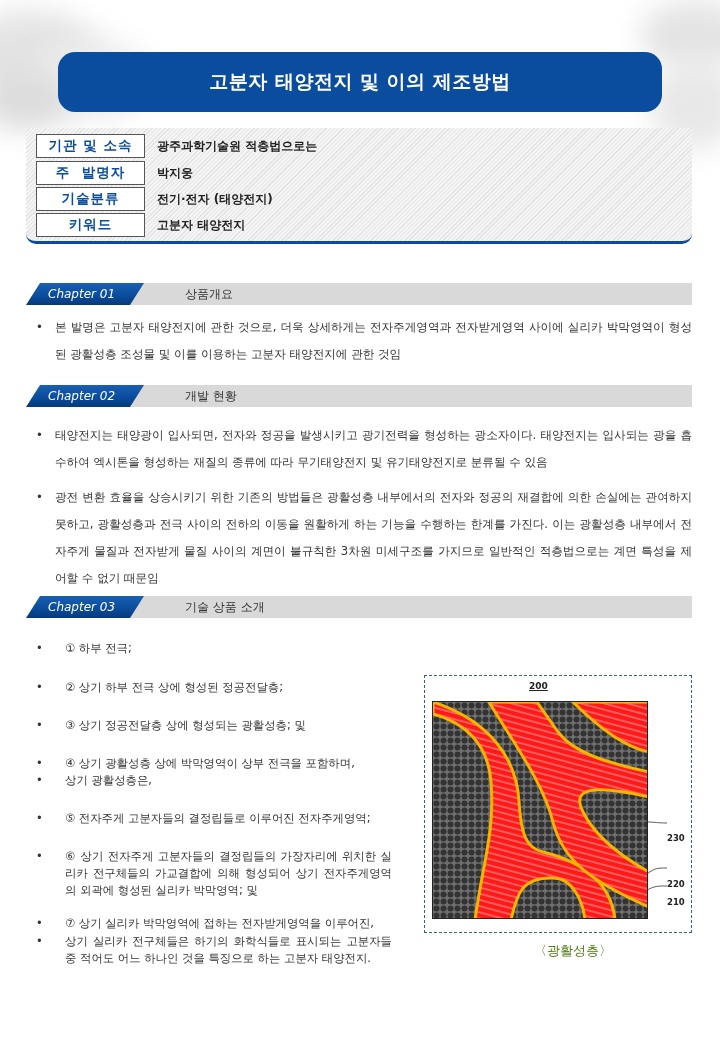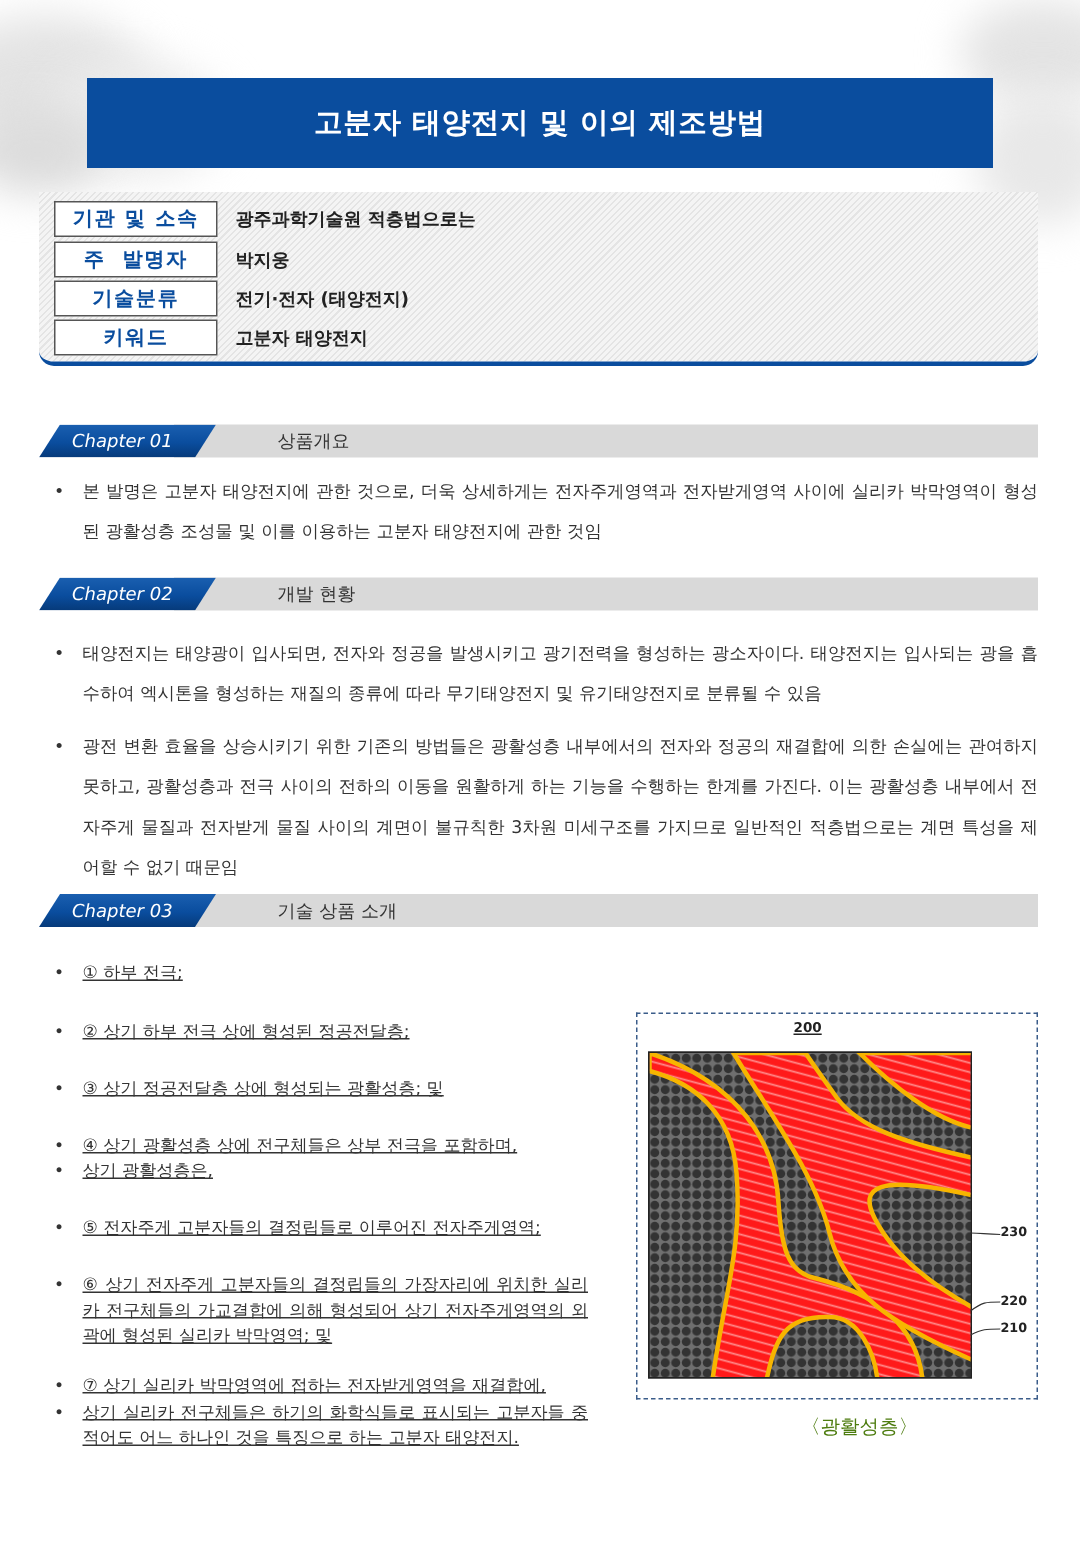--- a/index.html
+++ b/index.html
@@ -9,21 +9,21 @@
   
   .cloud { position: absolute; border-radius: 50%; filter: blur(14px); background: #e4e4e4; }
   .c1 { left: -40px; top: 10px; width: 140px; height: 90px; }
   .c2 { left: 30px; top: 40px; width: 120px; height: 80px; background: #ececec; }
   .c3 { left: -20px; top: 70px; width: 90px; height: 60px; background: #dcdcdc; }
   .c4 { right: -30px; top: 0px; width: 110px; height: 70px; }
   .c5 { right: -20px; top: 60px; width: 90px; height: 90px; background: #e8e8e8; }
 
   .title-bar {
     position: absolute; left: 58px; top: 52px; width: 604px; height: 60px;
-    background: #0a4d9e; border-radius: 0;
+    background: #0a4d9e; border-radius: 17px;
     display: flex; align-items: center; justify-content: center;
     color: #fff; font-size: 19px; font-weight: bold; letter-spacing: 0.5px;
   }
 
   .info-box {
     position: absolute; left: 26px; top: 128px; width: 666px; height: 116px;
     background: repeating-linear-gradient(135deg, #f4f4f4 0 2px, #e4e4e4 2px 3px);
     border-bottom: 3px solid #0a4d9e; border-bottom-left-radius: 10px; border-bottom-right-radius: 10px; text-align: right;
   }
   .info-row { position: absolute; left: 10px; height: 24px; display: flex; align-items: center; }
@@ -44,26 +44,26 @@
     display: flex; align-items: center; padding-left: 22px;
   }
   .chapter-title { position: absolute; left: 127px; top: 0; height: 22px; display: flex; align-items: center; font-size: 12px; color: #333; margin-left: 32px; }
 
   .para { position: absolute; left: 36px; width: 656px; font-size: 11.6px; color: #333; line-height: 27px; }
   .para .bullet { position: absolute; left: 0; top: 0; }
   .para .txt { display: block; margin-left: 19px; text-align: justify; text-align-last: left; }
 
   .claim { position: absolute; left: 36px; width: 356px; font-size: 11.4px; color: #333; line-height: 17px; }
   .claim .bullet { position: absolute; left: 0; top: 0; }
-  .claim .txt { display: block; margin-left: 19px; text-align: justify; text-align-last: left; text-decoration: underline; }
+  .claim .txt { display: block; margin-left: 29px; text-align: justify; text-align-last: left; }
 
   .figure-box { position: absolute; left: 424px; top: 675px; width: 268px; height: 258px; border: 1px dashed #3b5d8a; }
   .fig-label-200 { position: absolute; left: 104px; top: 5px; font-size: 9px; font-weight: bold; text-decoration: underline; color: #222; }
   .fig-img { position: absolute; left: 7px; top: 25px; width: 216px; height: 218px; background: #3a3a3a; overflow: hidden; border: 1px solid #222; }
-  .fig-ref { position: absolute; font-size: 8.5px; color: #222; font-weight: bold; }
+  .fig-ref { position: absolute; font-size: 8.5px; color: #222; font-weight: bold; margin-top: 16px; }
   .fig-caption { position: absolute; left: 534px; top: 942px; font-size: 13px; color: #4d7c0f; }
 </style>
 </head>
 <body>
 
 <div class="cloud c1"></div>
 <div class="cloud c2"></div>
 <div class="cloud c3"></div>
 <div class="cloud c4"></div>
 <div class="cloud c5"></div>
@@ -126,37 +126,37 @@
 <div class="claim" style="top:679px">
   <span class="bullet">•</span>
   <span class="txt">② 상기 하부 전극 상에 형성된 정공전달층;</span>
 </div>
 <div class="claim" style="top:717px">
   <span class="bullet">•</span>
   <span class="txt">③ 상기 정공전달층 상에 형성되는 광활성층; 및</span>
 </div>
 <div class="claim" style="top:755px">
   <span class="bullet">•</span>
-  <span class="txt">④ 상기 광활성층 상에 전구체들은 상부 전극을 포함하며,</span>
+  <span class="txt">④ 상기 광활성층 상에 박막영역이 상부 전극을 포함하며,</span>
 </div>
 <div class="claim" style="top:772px">
   <span class="bullet">•</span>
   <span class="txt">상기 광활성층은,</span>
 </div>
 <div class="claim" style="top:810px">
   <span class="bullet">•</span>
   <span class="txt">⑤ 전자주게 고분자들의 결정립들로 이루어진 전자주게영역;</span>
 </div>
 <div class="claim" style="top:848px">
   <span class="bullet">•</span>
   <span class="txt">⑥ 상기 전자주게 고분자들의 결정립들의 가장자리에 위치한 실리카 전구체들의 가교결합에 의해 형성되어 상기 전자주게영역의 외곽에 형성된 실리카 박막영역; 및</span>
 </div>
 <div class="claim" style="top:915px">
   <span class="bullet">•</span>
-  <span class="txt">⑦ 상기 실리카 박막영역에 접하는 전자받게영역을 재결합에,</span>
+  <span class="txt">⑦ 상기 실리카 박막영역에 접하는 전자받게영역을 이루어진,</span>
 </div>
 <div class="claim" style="top:933px">
   <span class="bullet">•</span>
   <span class="txt">상기 실리카 전구체들은 하기의 화학식들로 표시되는 고분자들 중 적어도 어느 하나인 것을 특징으로 하는 고분자 태양전지.</span>
 </div>
 
 <div class="figure-box">
   <div class="fig-label-200">200</div>
   <div class="fig-img">
     <svg width="216" height="218" viewBox="0 0 216 218" xmlns="http://www.w3.org/2000/svg">

